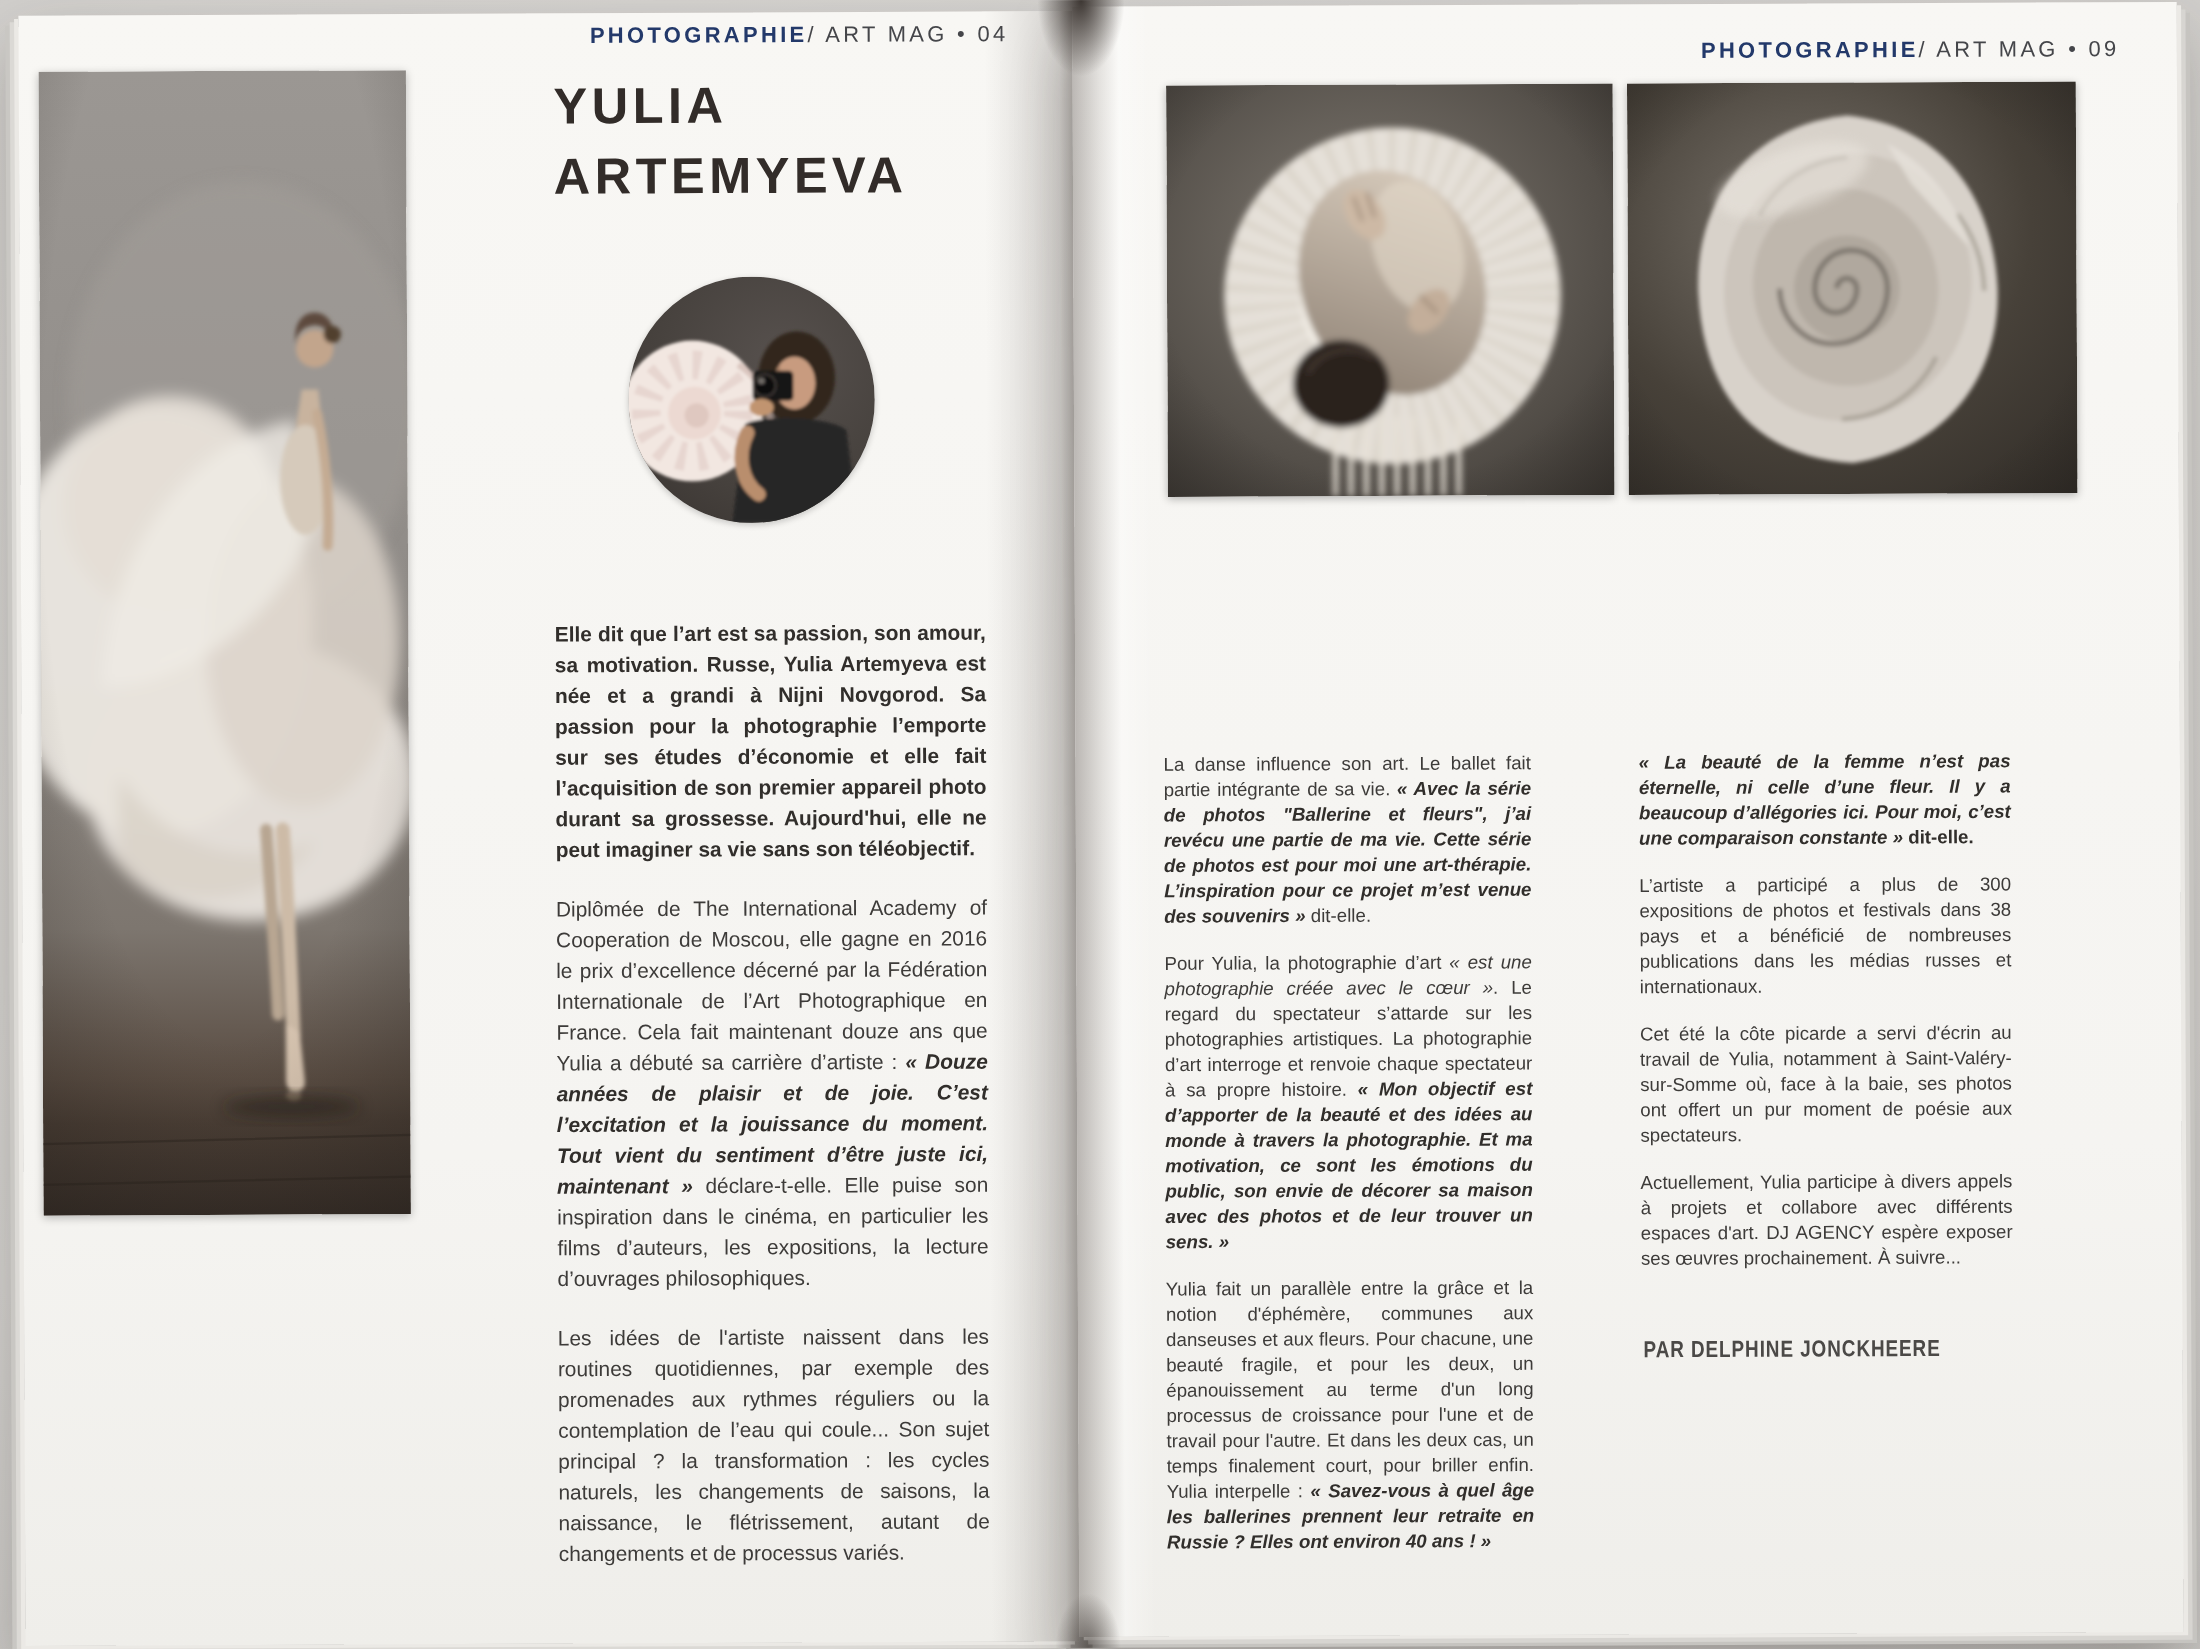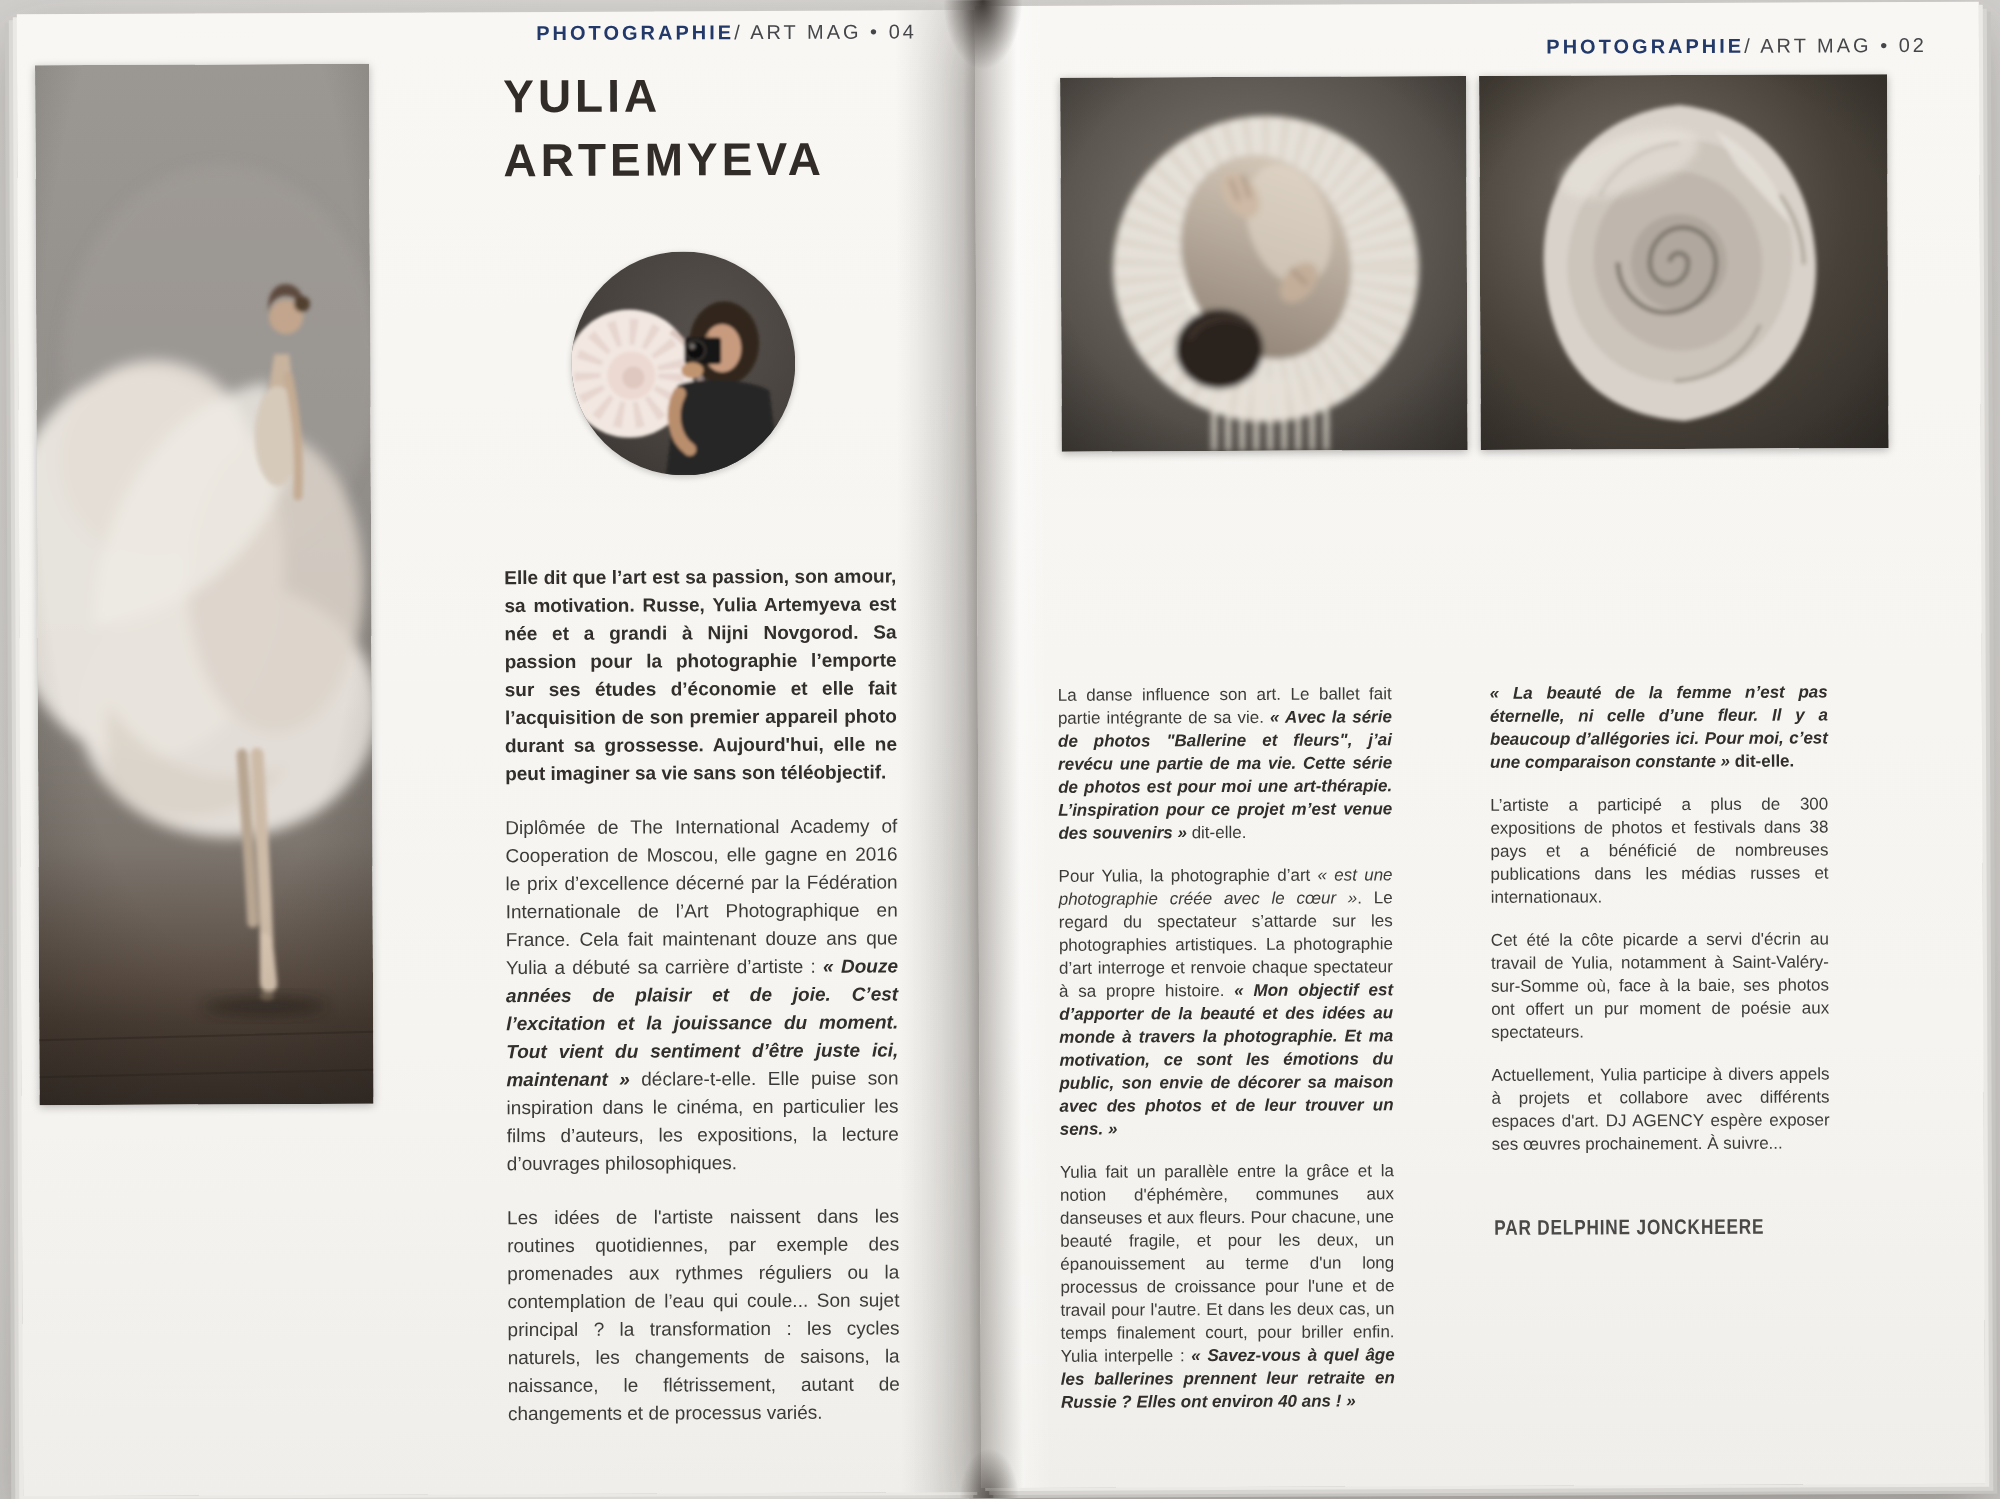--- a/index.html
+++ b/index.html
@@ -148,21 +148,21 @@
 
     <div class="textcol col-main">
         <p class="para"><span class="seg-b">Elle dit que l’art est sa passion, son amour, sa motivation. Russe, Yulia Artemyeva est née et a grandi à Nijni Novgorod. Sa passion pour la photographie l’emporte sur ses études d’économie et elle fait l’acquisition de son premier appareil photo durant sa grossesse. Aujourd'hui, elle ne peut imaginer sa vie sans son téléobjectif.</span></p>
         <p class="para"><span>Diplômée de The International Academy of Cooperation de Moscou, elle gagne en 2016 le prix d’excellence décerné par la Fédération Internationale de l’Art Photographique en France. Cela fait maintenant douze ans que Yulia a débuté sa carrière d’artiste : </span><span class="seg-bi">« Douze années de plaisir et de joie. C’est l’excitation et la jouissance du moment. Tout vient du sentiment d’être juste ici, maintenant »</span><span> déclare-t-elle. Elle puise son inspiration dans le cinéma, en particulier les films d’auteurs, les expositions, la lecture d’ouvrages philosophiques.</span></p>
         <p class="para"><span>Les idées de l'artiste naissent dans les routines quotidiennes, par exemple des promenades aux rythmes réguliers ou la contemplation de l’eau qui coule... Son sujet principal ? la transformation : les cycles naturels, les changements de saisons, la naissance, le flétrissement, autant de changements et de processus variés.</span></p>
       </div>
   </div>
 
   <div class="page page-right">
     <div class="kicker">
-      <span class="brand">PHOTOGRAPHIE</span><span>/ ART MAG • 02</span>
+      <span class="brand">PHOTOGRAPHIE</span><span>/ ART MAG • 09</span>
     </div>
 
     <div class="photo-pair">
 
       <svg viewBox="0 0 406 374" width="406" height="374" preserveAspectRatio="none">
         <defs>
           <radialGradient id="bgT" cx="0.45" cy="0.4" r="0.95">
             <stop offset="0" stop-color="#807a72"></stop>
               <stop offset="0.55" stop-color="#55504a"></stop>
               <stop offset="1" stop-color="#312d29"></stop>

